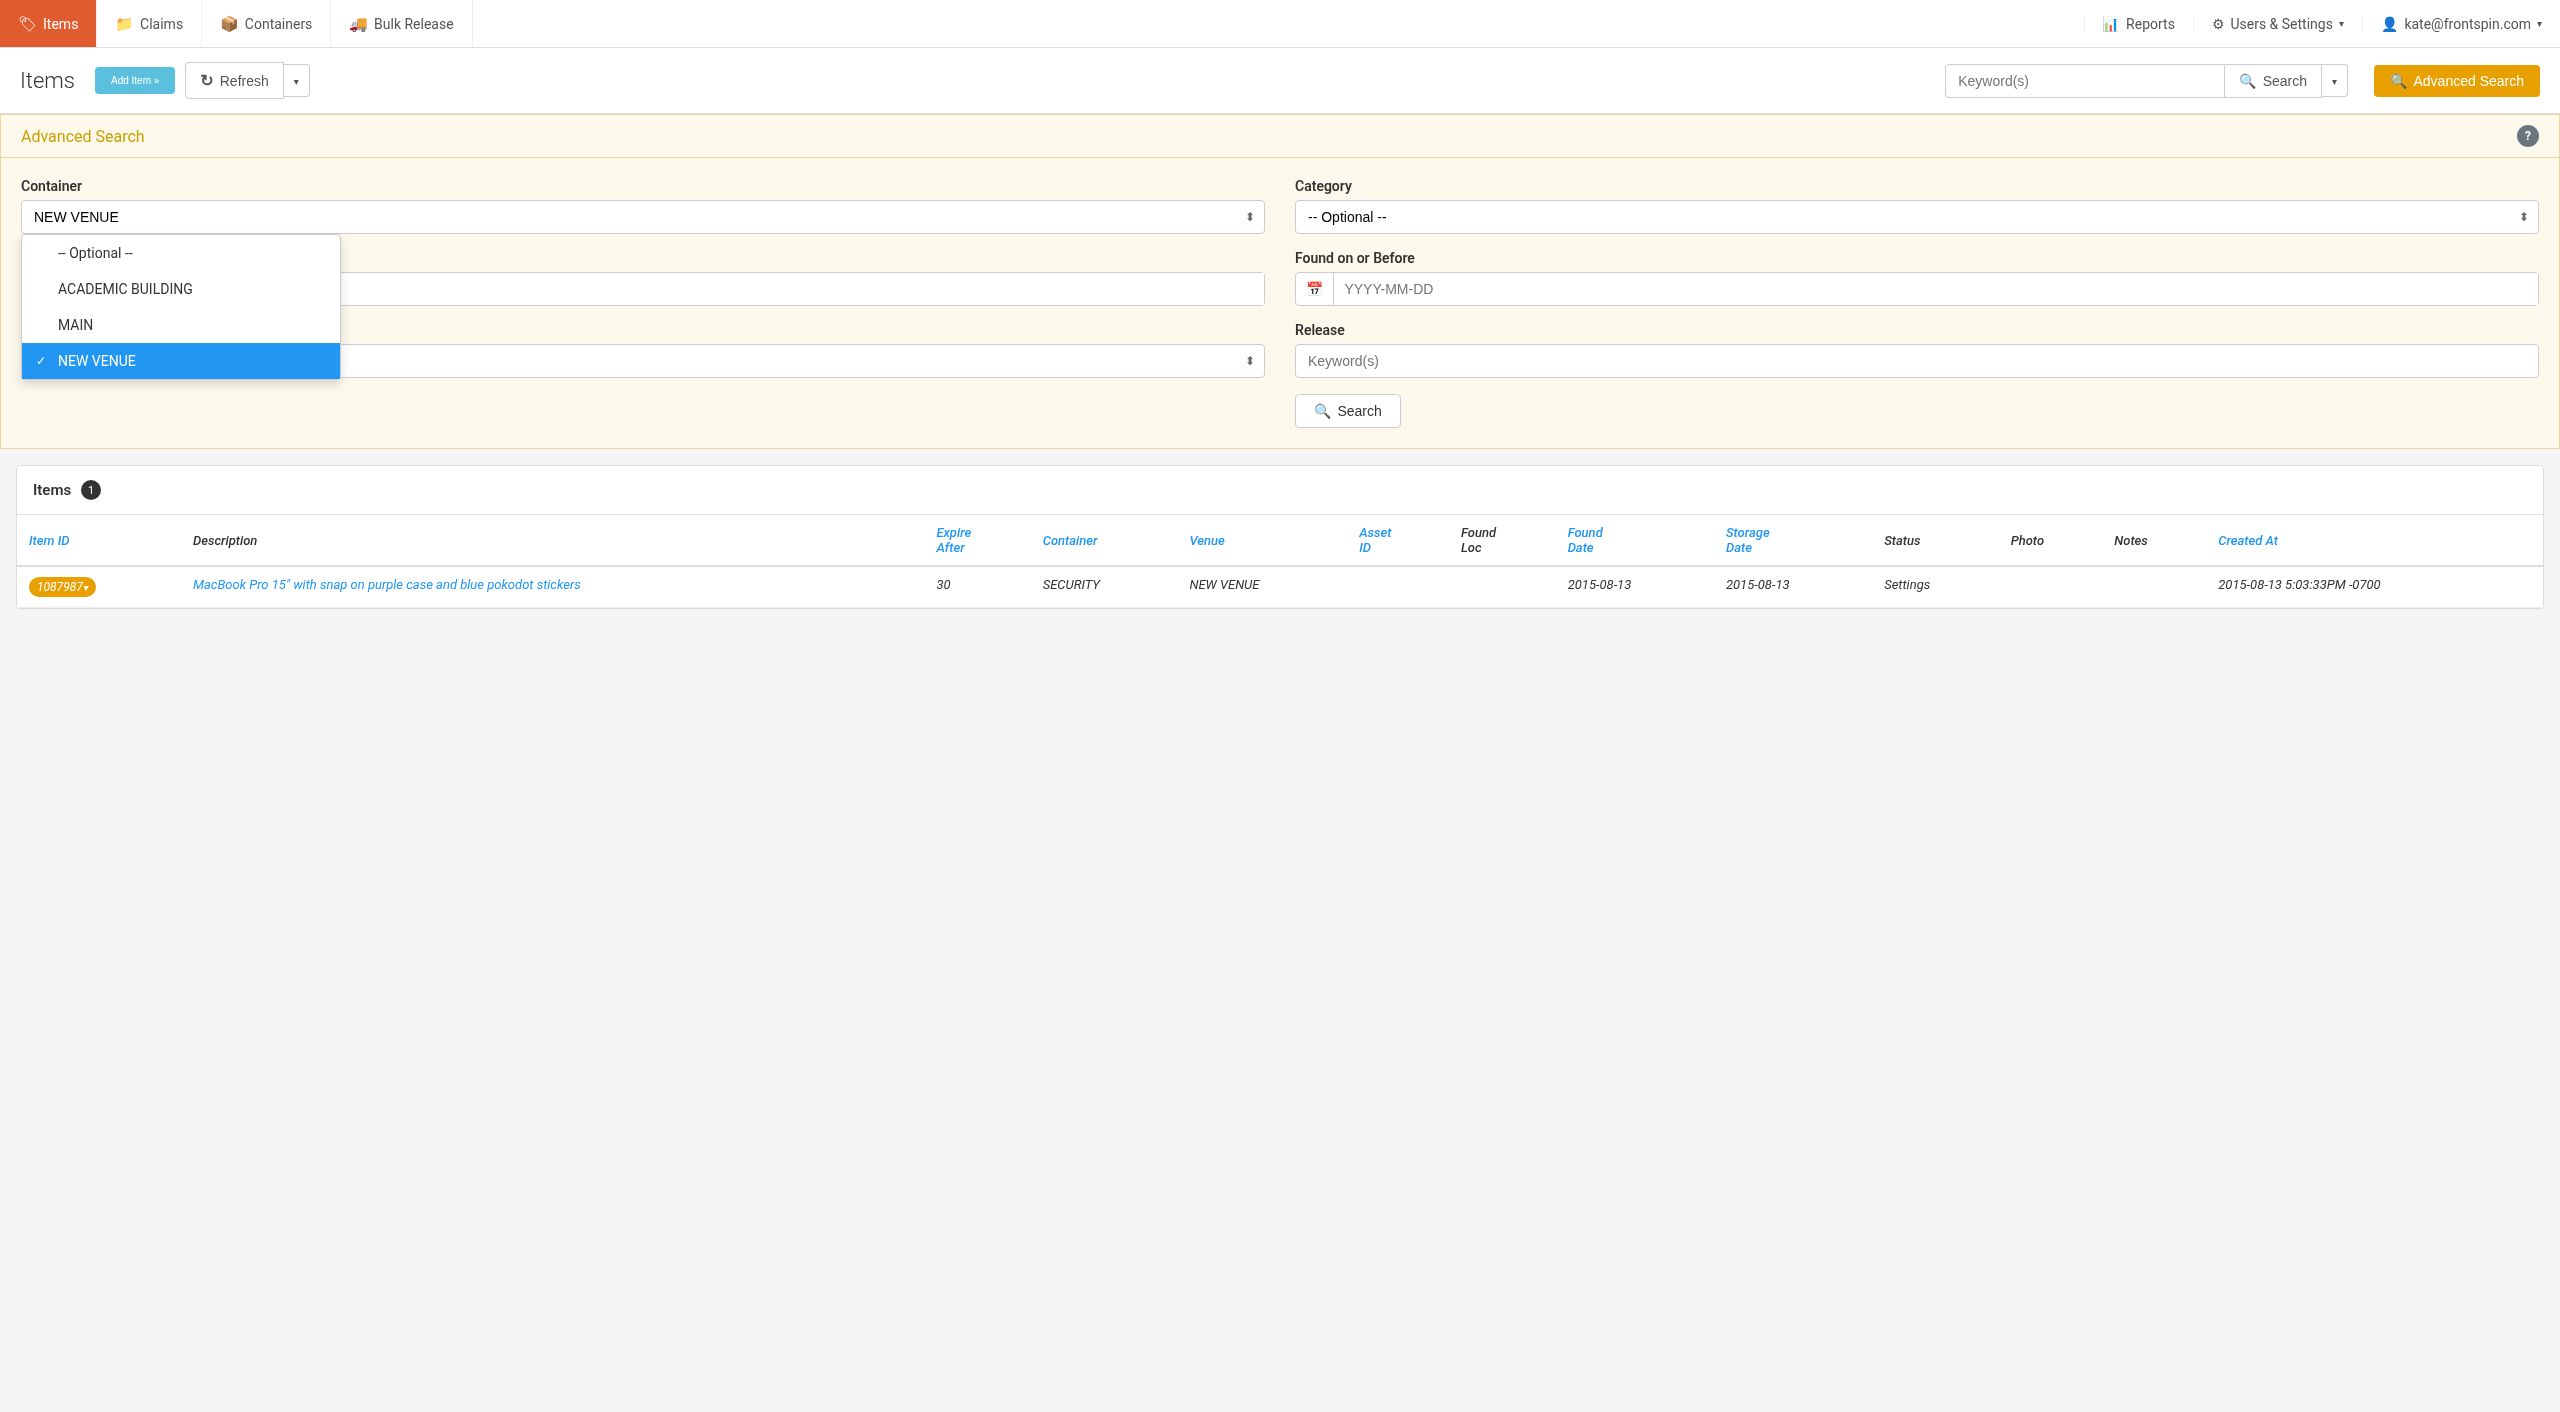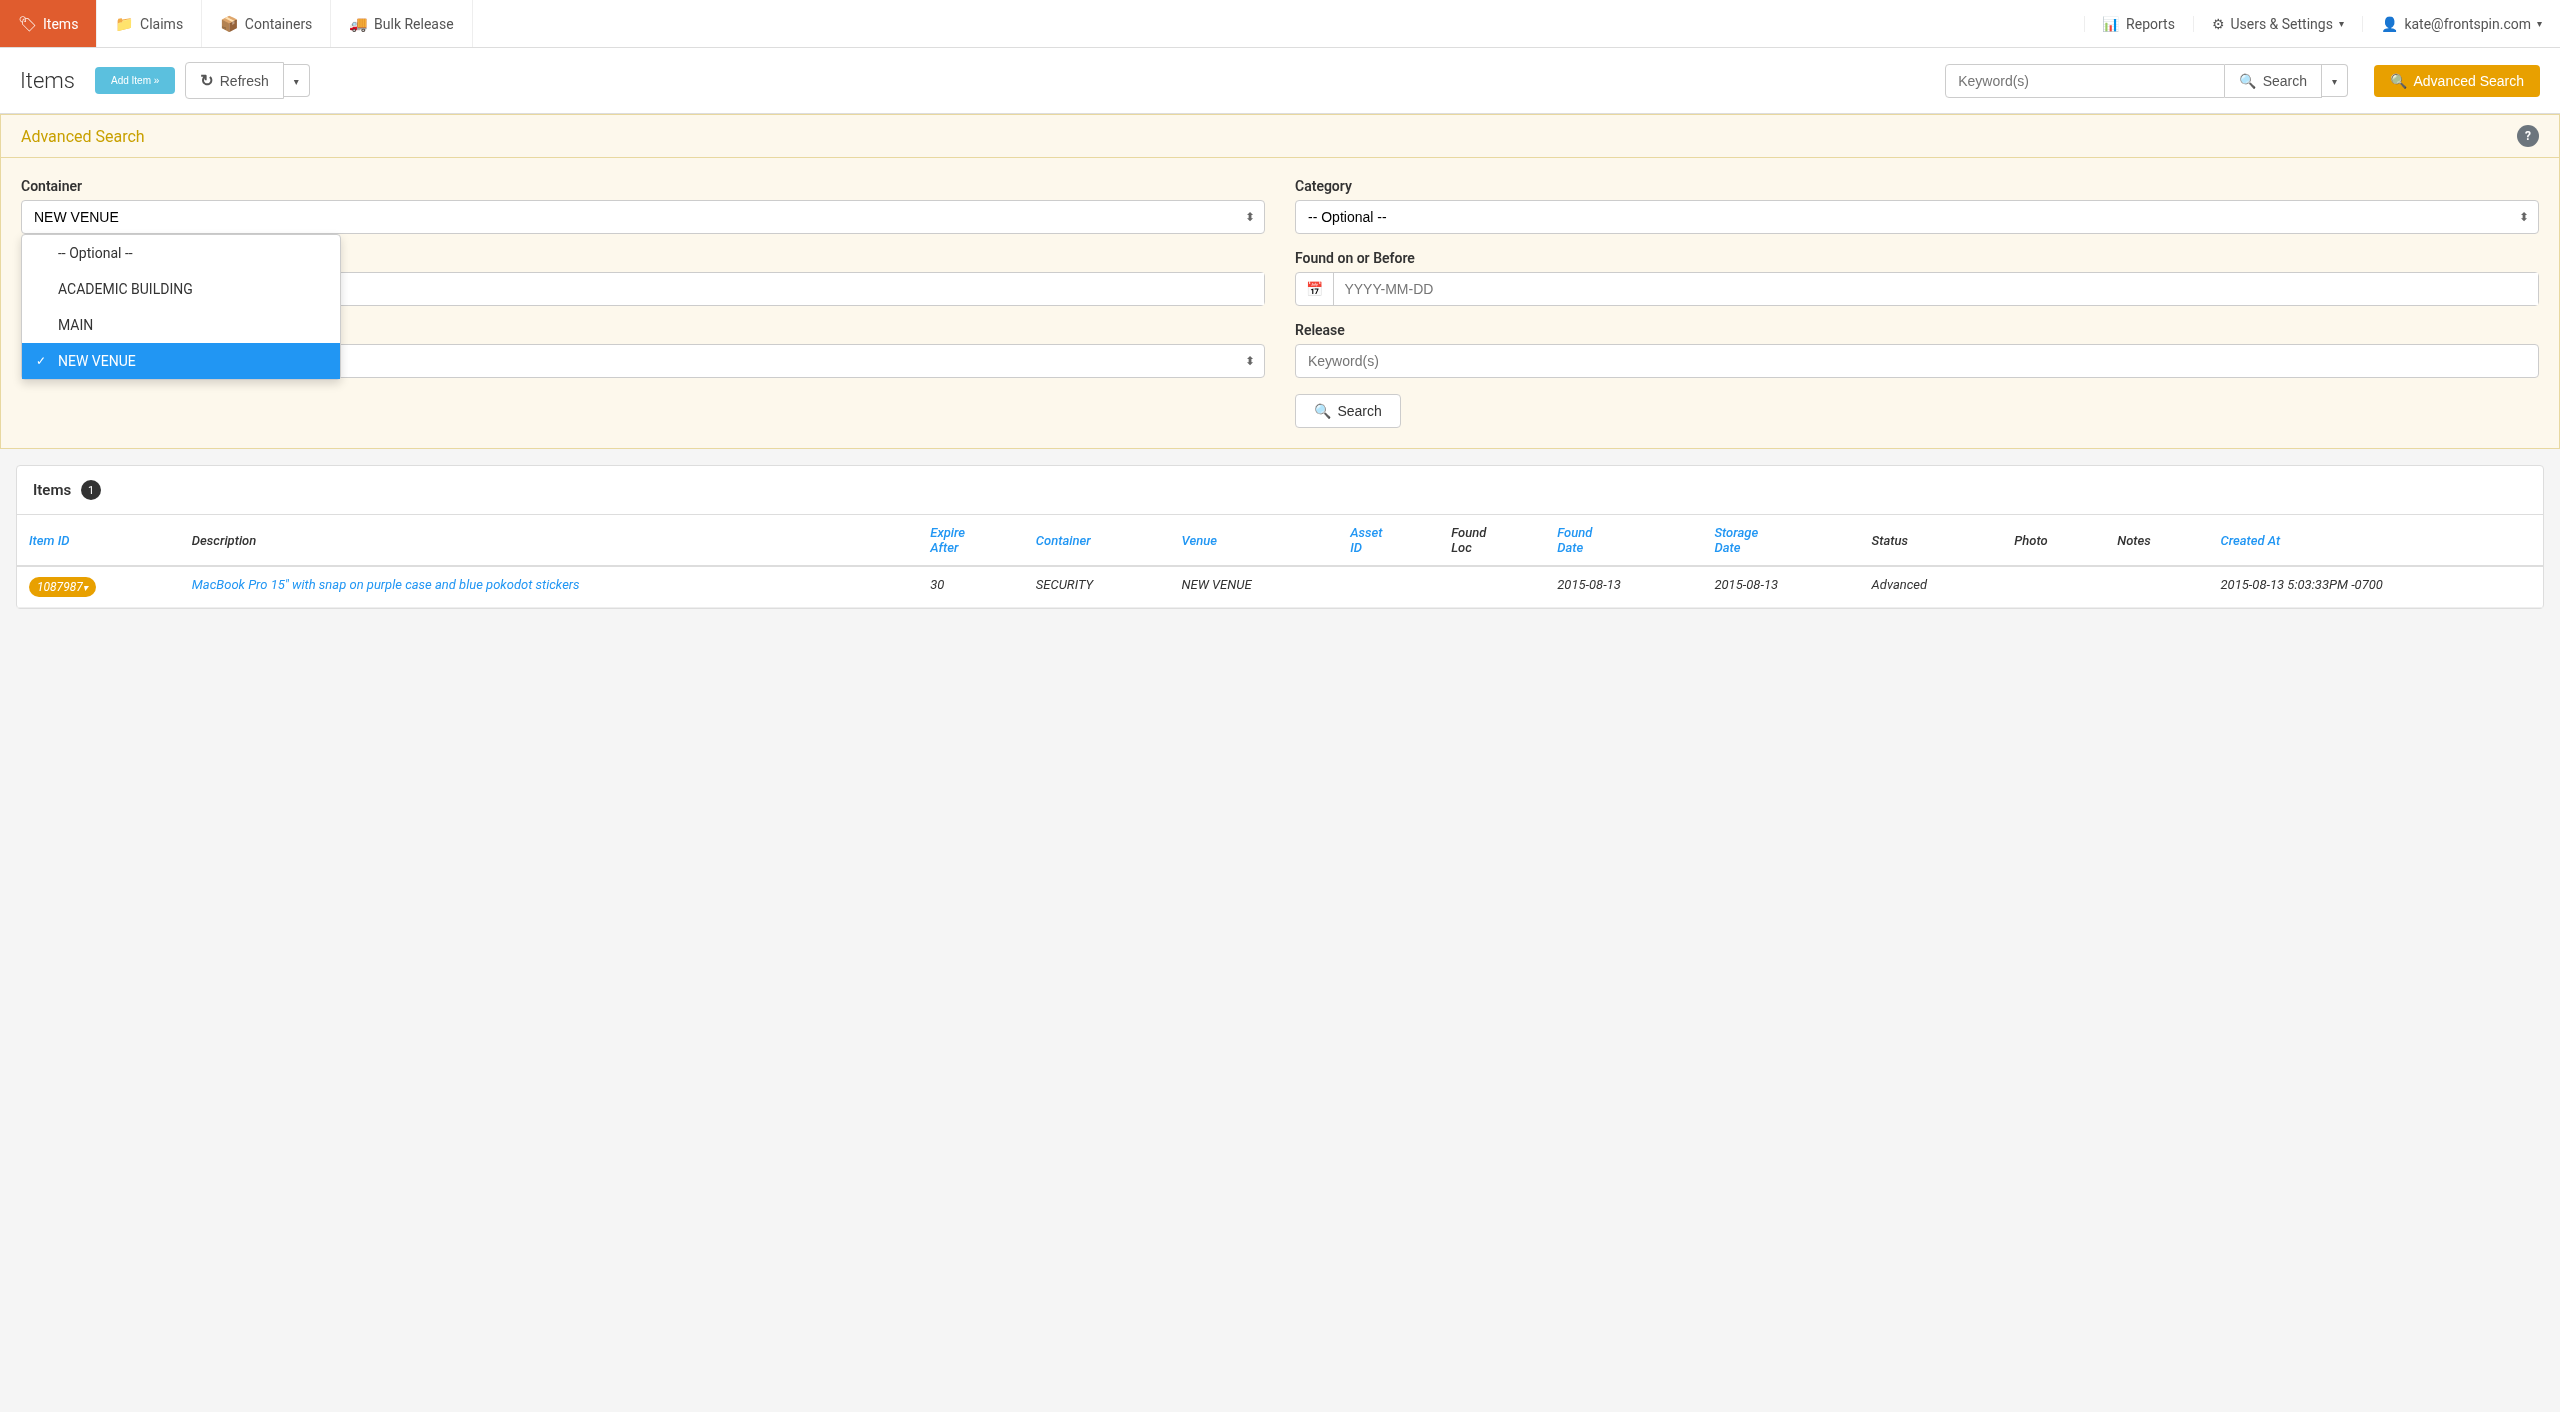--- a/index.html
+++ b/index.html
@@ -256,20 +256,20 @@
         <td>
           <a class="item-link">MacBook Pro 15" with snap on purple case and blue pokodot stickers</a>
         </td>
         <td>30</td>
         <td>SECURITY</td>
         <td>NEW VENUE</td>
         <td></td>
         <td></td>
         <td>2015-08-13</td>
         <td>2015-08-13</td>
-        <td>Advanced</td>
+        <td>Settings</td>
         <td></td>
         <td></td>
         <td>2015-08-13 5:03:33PM -0700</td>
       </tr>
     </tbody>
   </table>
 </div>
 
 </body></html>

